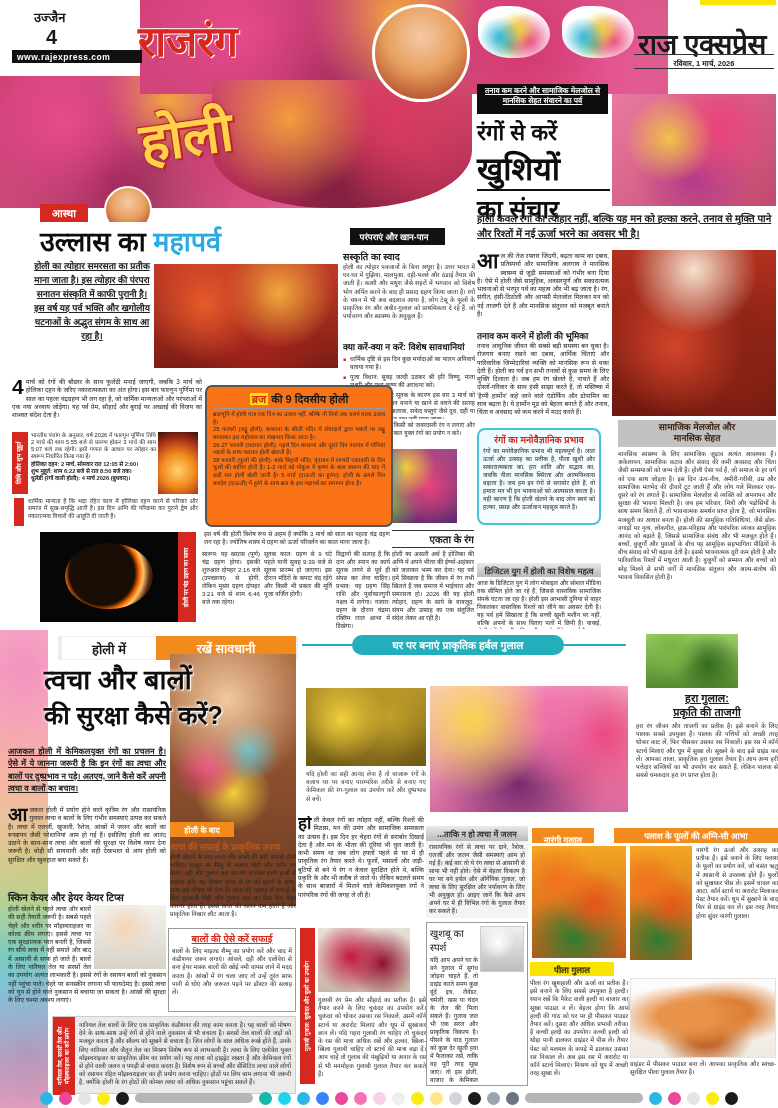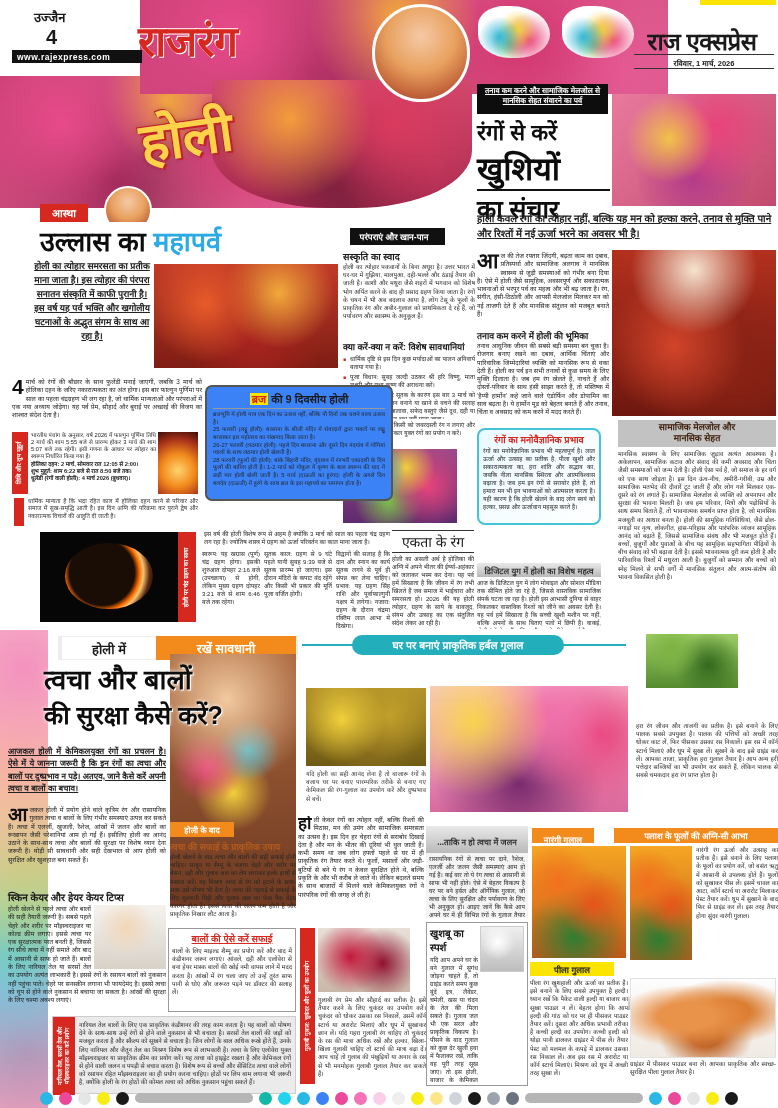--- a/index.html
+++ b/index.html
@@ -127,21 +127,21 @@
   <div class="abs ph ph-collage" style="left:0;top:76px;width:345px;height:132px;"></div>
   <div class="abs ph ph-collage" style="left:140px;top:0;width:528px;height:94px;"></div>
   <div class="abs ph ph-collage2" style="left:212px;top:80px;width:260px;height:128px;"></div>
   <div class="abs" style="left:34px;top:8px;width:60px;font-size:13px;font-weight:bold;">उज्जैन</div>
   <div class="abs" style="left:46px;top:26px;width:30px;font-size:20px;font-weight:900;">4</div>
   <div class="abs" style="left:12px;top:50px;width:130px;height:13px;background:#111;color:#fff;font-size:8.5px;font-weight:bold;padding:2px 0 9px 5px;letter-spacing:.5px;">www.rajexpress.com</div>
   <div class="abs" style="left:128px;top:4px;width:120px;height:76px;font-size:42px;font-weight:900;color:var(--red);text-shadow:1px 1px 0 #fff,-1px -1px 0 #fff;line-height:76px;text-align:center;z-index:3;">राजरंग</div>
   <div class="abs ph ph-girl" style="left:372px;top:4px;width:98px;height:98px;border-radius:50%;border:3px solid #fff;z-index:4;"></div>
   <div class="abs ph ph-pots" style="left:478px;top:6px;width:72px;height:52px;"></div>
   <div class="abs ph ph-pots" style="left:562px;top:6px;width:72px;height:52px;"></div>
-  <div class="abs" style="left:628px;top:24px;width:148px;font-size:24px;font-weight:900;text-align:center;letter-spacing:-.5px;">राज एक्सप्रेस</div>
+  <div class="abs" style="left:628px;top:24px;width:148px;font-size:28px;font-weight:900;text-align:center;letter-spacing:-.5px;">राज एक्सप्रेस</div>
   <div class="abs" style="left:634px;top:54px;width:140px;height:15px;border-top:1px solid #333;border-bottom:1px solid #333;font-size:7.5px;font-weight:bold;text-align:center;padding-top:3px;">रविवार, 1 मार्च, 2026</div>
 
   <div class="abs" style="left:95px;top:98px;width:185px;height:95px;font-size:54px;font-weight:900;color:#ffd24a;text-shadow:2px 2px 0 #c2202a,-1px -1px 0 #c2202a,0 0 6px rgba(0,0,0,.25);transform:rotate(-8deg);text-align:center;z-index:5;">होली</div>
   <div class="abs ph ph-girl" style="left:104px;top:186px;width:48px;height:48px;border-radius:50%;border:2px solid #fff;z-index:6;"></div>
   <div class="abs" style="left:40px;top:204px;width:48px;height:18px;background:var(--red);color:#fff;font-size:10.5px;font-weight:800;text-align:center;padding-top:2px;z-index:7;">आस्था</div>
   <div class="abs" style="left:40px;top:222px;width:310px;height:32px;font-size:27px;font-weight:900;white-space:nowrap;z-index:7;background:#fff;">
     <span style="color:#0d0d0d;">उल्लास का </span><span style="color:var(--blue);">महापर्व</span>
   </div>
   <div class="abs" style="left:32px;top:260px;width:120px;height:112px;font-size:9px;font-weight:800;text-align:center;line-height:1.55;text-decoration:underline;color:#222;overflow:hidden;">होली का त्योहार समरसता का प्रतीक माना जाता है। इस त्योहार की पंरपरा सनातन संस्कृति में काफी पुरानी है। इस वर्ष यह पर्व भक्ति और खगोलीय घटनाओं के अद्भुत संगम के साथ आ रहा है।</div>
   <div class="abs ph ph-lathmar" style="left:154px;top:264px;width:184px;height:104px;"></div>
@@ -161,21 +161,21 @@
 
   <div class="abs" style="left:40px;top:532px;width:156px;height:90px;">
     <div class="abs ph ph-eclipse" style="left:0;top:0;width:138px;height:90px;"></div>
     <div class="abs vlabel" style="left:138px;top:0;width:18px;height:90px;">होली पर चंद्र ग्रहण का साया</div>
   </div>
   <div class="abs bodytxt" style="left:204px;top:530px;width:186px;height:17px;font-size:6.1px;">इस वर्ष की होली विशेष रूप से अहम है क्योंकि 3 मार्च को साल का पहला चंद्र ग्रहण लग रहा है। ज्योतिष शास्त्र में ग्रहण को ऊर्जा परिवर्तन का काल माना जाता है।</div>
   <div class="abs bodytxt" style="left:202px;top:550px;width:58px;height:78px;font-size:6.1px;">स्वरूप: यह खग्रास (पूर्ण) चंद्र ग्रहण होगा। इसकी शुरुआत दोपहर 2:16 बजे (उपच्छाया) से होगी, लेकिन मुख्य ग्रहण दोपहर 3:21 बजे से शाम 6:46 बजे तक रहेगा।</div>
   <div class="abs bodytxt" style="left:264px;top:550px;width:68px;height:78px;font-size:6.1px;">सूतक काल: ग्रहण से 9 घंटे पहले यानी सुबह 9:39 बजे से सूतक प्रारम्भ हो जाएगा। इस दौरान मंदिरों के कपाट बंद रहेंगे और किसी भी प्रकार की मूर्ति पूजा वर्जित होगी।</div>
   <div class="abs bodytxt" style="left:336px;top:550px;width:54px;height:78px;font-size:6.1px;">विद्वानों की सलाह है कि दान और स्नान का कार्य सूतक लगने से पूर्व ही संपन्न कर लेना चाहिए। प्रभाव: यह ग्रहण सिंह राशि और पूर्वाफाल्गुनी नक्षत्र में लगेगा। नजारा: ग्रहण के दौरान चंद्रमा रक्तिम लाल आभा में दिखेगा।</div>
 
-  <div class="abs" style="left:205px;top:385px;width:188px;height:116px;border:2px solid #555;border-radius:7px;background:#3b82f6;padding:4px 6px;overflow:hidden;z-index:2;">
+  <div class="abs" style="left:205px;top:385px;width:188px;height:142px;border:2px solid #555;border-radius:7px;background:#f97316;padding:4px 6px;overflow:hidden;z-index:2;">
     <div style="text-align:center;font-size:11px;font-weight:800;border-bottom:1px solid #999;padding-bottom:2px;margin-bottom:2px;">
       <span style="color:var(--red);background:var(--yellow);padding:0 2px;">ब्रज</span><span> की 9 दिवसीय होली</span>
     </div>
     <div class="bodytxt" style="font-size:5.8px;">ब्रजभूमि में होली मात्र एक दिन का उत्सव नहीं, बल्कि नौ दिनों तक चलने वाला उत्सव है।</div>
     <div class="bodytxt" style="font-size:5.8px;">25 फरवरी (लड्डू होली): बरसाना के श्रीजी मंदिर में सेवादारों द्वारा भक्तों पर लड्डू बरसाकर इस महोत्सव का शंखनाद किया जाता है।</div>
     <div class="bodytxt" style="font-size:5.8px;">26-27 फरवरी (लठमार होली): पहले दिन बरसाना और दूसरे दिन नंदगांव में गोपियां ग्वालों के साथ लठमार होली खेलती हैं।</div>
     <div class="bodytxt" style="font-size:5.8px;">28 फरवरी (फूलों की होली): बांके बिहारी मंदिर, वृंदावन में रंगभरी एकादशी के दिन फूलों की बारिश होती है। 1-2 मार्च को गोकुल में कृष्ण के बाल स्वरूप की याद में छड़ी मार होली खेली जाती है। 5 मार्च (दाऊजी का हुरंगा): होली के अगले दिन बलदेव (दाऊजी) में हुरंगे के साथ ब्रज के इस महापर्व का समापन होता है।</div>
   </div>
 
   <div class="abs" style="left:343px;top:228px;width:102px;height:17px;background:#111;color:#fff;font-size:8.5px;font-weight:800;text-align:center;padding-top:3px;">परंपराएं और खान-पान</div>
@@ -184,21 +184,21 @@
   <div class="abs" style="left:343px;top:341px;width:132px;font-size:8.8px;font-weight:800;">क्या करें-क्या न करें: विशेष सावधानियां</div>
   <div class="abs" style="left:343px;top:355px;width:132px;height:64px;overflow:hidden;">
     <div class="bullet bodytxt" style="font-size:6.1px;">धार्मिक दृष्टि से इस दिन कुछ मर्यादाओं का पालन अनिवार्य बताया गया है।</div>
     <div class="bullet bodytxt" style="font-size:6.1px;">पूजा विधान: सुबह जल्दी उठकर श्री हरि विष्णु, माता लक्ष्मी और राधा-कृष्ण की अराधना करें।</div>
     <div class="bullet bodytxt" style="font-size:6.1px;">कर्मकांड: ग्रहण और सूतक के कारण इस बार 3 मार्च को दोपहर के बाद भोजन बनाने या खाने से बचने की सलाह दी जाती है। इसके अलावा, सफेद वस्तुएं जैसे दूध, दही या चीनी का दान इस दिन शुभ नहीं माना जाता।</div>
   </div>
   <div class="abs bullet bodytxt" style="left:343px;top:421px;width:132px;height:26px;font-size:6.1px;">सामाजिक व्यवहार: किसी को जबरदस्ती रंग न लगाएं और पशु-पक्षियों पर केमिकल युक्त रंगों का प्रयोग न करें।</div>
   <div class="abs ph ph-holicrowd" style="left:343px;top:449px;width:114px;height:74px;"></div>
 
   <div class="abs" style="left:392px;top:530px;width:82px;height:96px;overflow:hidden;">
-    <div style="font-size:14px;font-weight:400;text-align:center;border-top:1.5px solid #333;border-bottom:1.5px solid #333;padding:1px 0;margin-bottom:2px;">एकता के रंग</div>
+    <div style="font-size:10px;font-weight:700;text-align:right;border-top:1.5px solid #333;border-bottom:1.5px solid #333;padding:1px 0;margin-bottom:2px;">एकता के रंग</div>
     <div class="bodytxt" style="font-size:6.1px;">होली का असली अर्थ है होलिका की अग्नि में अपने भीतर की ईर्ष्या-अहंकार को जलाकर भस्म कर देना। यह पर्व हमें सिखाता है कि जीवन में रंग तभी खिलते हैं जब समाज में भाईचारा और समरसता हो। 2026 की यह होली त्योहार, ग्रहण के साये के बावजूद, संयम और उत्साह का एक संतुलित संदेश लेकर आ रही है।</div>
   </div>
 
   <div class="abs underl" style="left:477px;top:84px;width:131px;height:30px;background:#0d0d0d;color:#fff;font-size:7.5px;font-weight:800;text-align:center;line-height:1.35;padding:2px;">तनाव कम करने और सामाजिक मेलजोल से मानसिक सेहत संवारने का पर्व</div>
   <div class="abs" style="left:477px;top:116px;width:133px;height:96px;color:#0d0d0d;">
     <div style="font-size:22px;font-weight:900;">रंगों से करें</div>
     <div style="font-size:32px;font-weight:900;border-bottom:2px solid #111;">खुशियों</div>
     <div style="font-size:25px;font-weight:900;">का संचार</div>
   </div>
   <div class="abs ph ph-henna" style="left:612px;top:94px;width:164px;height:112px;"></div>
@@ -257,37 +257,41 @@
 
   <div class="abs" style="left:302px;top:644px;width:324px;height:2px;background:var(--teal);"></div>
   <div class="abs" style="left:352px;top:635px;width:212px;height:20px;background:var(--teal);border-radius:10px;color:#fff;font-size:10.5px;font-weight:800;text-align:center;line-height:20px;z-index:2;">घर पर बनाएं प्राकृतिक हर्बल गुलाल</div>
   <div class="abs ph ph-twofaces" style="left:306px;top:688px;width:120px;height:78px;"></div>
   <div class="abs bodytxt" style="left:306px;top:770px;width:120px;height:44px;font-size:6.2px;color:#333;">यदि होली का सही आनंद लेना है तो बाजारू रंगों के बजाय घर पर बनाए पारम्परिक तरीके से बनाए गए केमिकल फ्री रंग-गुलाल का उपयोग करें और दुष्प्रभाव से बचें।</div>
   <div class="abs ph ph-bigcrowd" style="left:430px;top:686px;width:198px;height:126px;"></div>
   <div class="abs bodytxt" style="left:298px;top:816px;width:126px;height:108px;font-size:6.3px;">
     <span class="dc" style="font-size:17px;">हो</span><span>ली केवल रंगों का त्योहार नहीं, बल्कि रिश्तों की मिठास, मन की उमंग और सामाजिक समरसता का उत्सव है। इस दिन हर चेहरा रंगों से सराबोर दिखाई देता है और मन के भीतर की दूरियां भी धुल जाती हैं। कभी समय था जब लोग हफ्तों पहले से घर में ही प्राकृतिक रंग तैयार करते थे। फूलों, मसालों और जड़ी-बूटियों से बने ये रंग न केवल सुरक्षित होते थे, बल्कि प्रकृति के और भी करीब ले जाते थे। लेकिन बदलते समय के साथ बाजारों में मिलने वाले केमिकलयुक्त रंगों ने पारंपरिक रंगों की जगह ले ली है।</span>
   </div>
   <div class="abs" style="left:426px;top:826px;width:102px;height:92px;background:#f4f4f4;padding:0 3px 3px;overflow:hidden;">
-    <div class="silverhead" style="font-size:8.2px;height:27px;padding-top:10px;margin:0 -3px;">...ताकि न हो त्वचा में जलन</div>
+    <div class="silverhead" style="font-size:8.2px;height:15px;padding-top:2px;margin:0 -3px;">...ताकि न हो त्वचा में जलन</div>
     <div class="bodytxt" style="font-size:6.1px;margin-top:2px;">रासायनिक रंगों से त्वचा पर दाने, रैशेज, एलर्जी और जलन जैसी समस्याएं आम हो गई हैं। कई बार तो ये रंग त्वचा से आसानी से साफ भी नहीं होते। ऐसे में बेहतर विकल्प है घर पर बने हर्बल और ऑर्गेनिक गुलाल, जो त्वचा के लिए सुरक्षित और पर्यावरण के लिए भी अनुकूल हों। आइए जानें कि कैसे आप अपने घर में ही विभिन्न रंगों के गुलाल तैयार कर सकते हैं।</div>
   </div>
   <div class="abs orangetab" style="left:532px;top:828px;width:62px;height:15px;font-size:8.5px;padding-top:6px;">नारंगी गुलाल</div>
   <div class="abs ph ph-orangeflowers" style="left:532px;top:846px;width:94px;height:112px;"></div>
   <div class="abs vlabel" style="left:300px;top:928px;width:15px;height:156px;font-size:5.8px;">गुलाबी गुलाल: चुकंदर और फूलों का उपयोग</div>
   <div class="abs ph ph-beet" style="left:318px;top:928px;width:92px;height:64px;"></div>
   <div class="abs bodytxt" style="left:318px;top:996px;width:108px;height:90px;font-size:6.2px;">गुलाबी रंग प्रेम और सौहार्द का प्रतीक है। इसे तैयार करने के लिए चुकंदर का उपयोग करें। चुकंदर को धोकर उसका रस निकालें, उसमें कॉर्न स्टार्च या अरारोट मिलाएं और धूप में सुखाकर छान लें। यदि गहरा गुलाबी रंग चाहिए तो चुकंदर के रस की मात्रा अधिक रखें और हल्का, खिला-खिला गुलाबी चाहिए तो स्टार्च की मात्रा बढ़ा दें। आप चाहें तो गुलाब की पंखुड़ियों या अनार के रस से भी मनमोहक गुलाबी गुलाल तैयार कर सकते हैं।</div>
   <div class="abs boxbrd" style="left:426px;top:922px;width:102px;height:164px;padding:3px;background:#fff;overflow:hidden;">
     <span class="ph ph-perfume" style="float:right;width:44px;height:46px;margin:0 0 2px 2px;display:block;"></span>
-    <div style="font-size:10px;font-weight:700;margin-bottom:2px;">खुशबू का स्पर्श</div>
+    <div style="font-size:10px;font-weight:400;margin-bottom:2px;">खुशबू का स्पर्श</div>
     <div class="bodytxt" style="font-size:6.1px;">यदि आप अपने घर के बने गुलाल में सुगंध जोड़ना चाहते हैं, तो ग्राइंड करते समय कुछ बूंदें इत्र, लैवेंडर, चमेली, खस या चंदन के तेल की मिला सकते हैं। गुलाब जल भी एक सरल और प्राकृतिक विकल्प है। पीसने के बाद गुलाल को कुछ देर खुली हवा में फैलाकर रखें, ताकि वह पूरी तरह सूख जाए। तो इस होली, बाजार के केमिकल रंगों से दूरी बनाकर प्रकृति के रंगों को अपनाएं। घर पर बने ऑर्गेनिक गुलाल न केवल आपकी त्वचा की सुरक्षा करेंगे, बल्कि पर्यावरण की भी रक्षा करेंगे।</div>
   </div>
   <div class="abs" style="left:530px;top:962px;width:84px;height:14px;background:var(--yellow);color:#222;font-size:8.5px;font-weight:800;text-align:center;padding-top:2px;">पीला गुलाल</div>
   <div class="abs bodytxt" style="left:530px;top:979px;width:98px;height:107px;font-size:6.2px;">पीला रंग खुशहाली और ऊर्जा का प्रतीक है। इसे बनाने के लिए सबसे उपयुक्त है हल्दी। ध्यान रखें कि पैकेट वाली हल्दी या बाजार का सूखा पाउडर न लें। बेहतर होगा कि आप हल्दी की गांठ को घर पर ही पीसकर पाउडर तैयार करें। दूसरा और अधिक प्रभावी तरीका है कच्ची हल्दी का उपयोग। कच्ची हल्दी को थोड़ा पानी डालकर ग्राइंडर में पीस लें। तैयार पेस्ट को मलमल के कपड़े में डालकर उसका रस निकाल लें। अब इस रस में अरारोट या कॉर्न स्टार्च मिलाएं। मिश्रण को धूप में अच्छी तरह सुखा लें।</div>
 
   <div class="abs ph ph-leaves" style="left:646px;top:634px;width:92px;height:54px;"></div>
+  <div class="abs" style="left:636px;top:692px;width:142px;height:28px;text-align:center;font-weight:800;font-size:11px;text-decoration:underline;line-height:1.25;">
+    <div>हरा गुलाल:</div>
+    <div>प्रकृति की ताजगी</div>
+  </div>
   <div class="abs bodytxt" style="left:636px;top:722px;width:142px;height:102px;font-size:6.2px;">हरा रंग जीवन और ताजगी का प्रतीक है। इसे बनाने के लिए पालक सबसे उपयुक्त है। पालक की पत्तियों को अच्छी तरह धोकर काट लें, फिर पीसकर उसका रस निकालें। इस रस में कॉर्न स्टार्च मिलाएं और धूप में सुखा लें। सूखने के बाद इसे ग्राइंड कर लें। आपका ताजा, प्राकृतिक हरा गुलाल तैयार है। आप अन्य हरी पत्तेदार सब्जियों का भी उपयोग कर सकते हैं, लेकिन पालक से सबसे चमकदार हरा रंग प्राप्त होता है।</div>
   <div class="abs orangetab" style="left:614px;top:828px;width:164px;height:15px;font-size:8.5px;padding-top:2px;">पलाश के फूलों की अग्नि-सी आभा</div>
   <div class="abs ph ph-orangeflowers" style="left:630px;top:846px;width:62px;height:114px;"></div>
   <div class="abs bodytxt" style="left:696px;top:846px;width:82px;height:116px;font-size:6.2px;">नारंगी रंग ऊर्जा और उत्साह का प्रतीक है। इसे बनाने के लिए पलाश के फूलों का प्रयोग करें, जो बसंत ऋतु में आसानी से उपलब्ध होते हैं। फूलों को सुखाकर पीस लें। इसमें चावल का आटा, कॉर्न स्टार्च या अरारोट मिलाकर पेस्ट तैयार करें। धूप में सुखाने के बाद फिर से ग्राइंड कर लें। इस तरह तैयार होगा सुंदर नारंगी गुलाल।</div>
   <div class="abs silverhead" style="left:628px;top:962px;width:148px;height:14px;font-size:9px;color:#7a3013;padding-top:2px;">हल्दी की सुनहरी छटा</div>
   <div class="abs ph ph-turmeric" style="left:630px;top:978px;width:146px;height:80px;"></div>
   <div class="abs bodytxt" style="left:630px;top:1060px;width:146px;height:26px;font-size:6.2px;">ग्राइंडर में पीसकर पाउडर बना लें। आपका प्राकृतिक और स्वच्छ-सुरक्षित पीला गुलाल तैयार है।</div>
 
   <div class="abs" style="left:40px;top:1090px;width:700px;height:16px;display:flex;align-items:center;gap:6px;overflow:hidden;">
       <span class="pm-dot" style="background: rgb(41, 184, 229);"></span>

